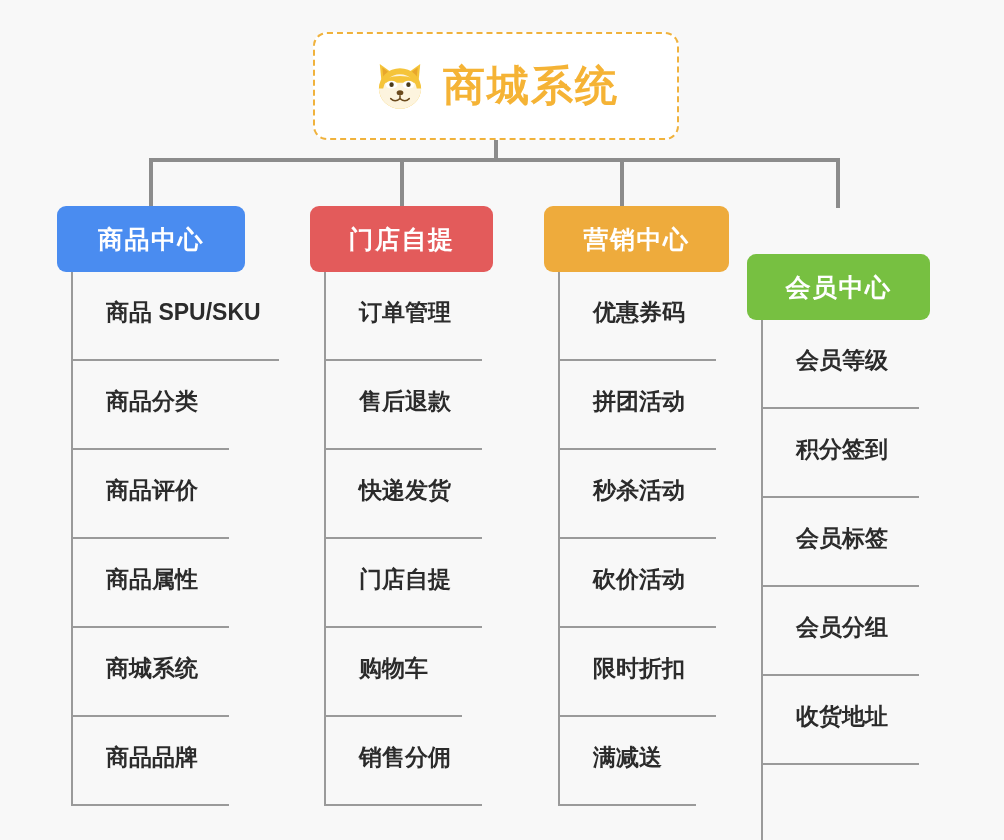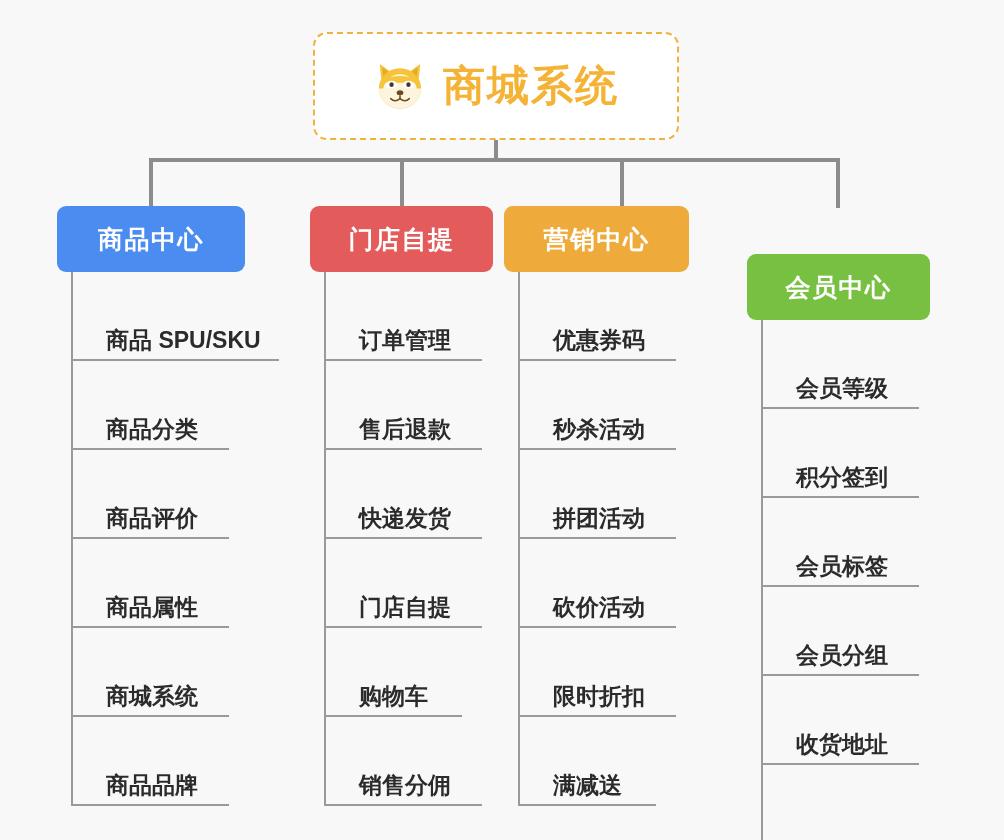--- a/index.html
+++ b/index.html
@@ -82,21 +82,21 @@
   .conn-drop.d4 { left: 836px; }
 
   
   .column {
     position: absolute;
     top: 206px;
     width: 200px;
   }
   .column.c1 { left: 57px;  width: 188px; }
   .column.c2 { left: 310px; width: 183px; }
-  .column.c3 { left: 504px; width: 185px; }
+  .column.c3 { left: 544px; width: 185px; }
   .column.c4 { left: 747px; width: 183px; margin-top: 48px; }
 
   .cat-box {
     height: 66px;
     border-radius: 9px;
     display: flex;
     align-items: center;
     justify-content: center;
     color: #ffffff;
     font-size: 25px;
@@ -118,21 +118,21 @@
     left: 14px;
     top: 0;
     width: 2px;
     background: #9a9a9a;
   }
   .leaf {
     position: relative;
     height: 89px;
     box-sizing: border-box;
     display: flex;
-    align-items: flex-end;
+    align-items: center;
     padding-left: 33px;
     padding-bottom: 6px;
     border-bottom: 2px solid #9a9a9a;
     margin-left: 2px;
   }
   .leaf-label {
     font-size: 23px;
     color: #2b2b2b;
     line-height: 1.1;
     white-space: nowrap;
@@ -234,24 +234,24 @@
   <div class="column c3">
     <div class="cat-box orange">
       <span>营销中心</span>
     </div>
     <div class="tree">
       <div class="spine" style="height:534px;"></div>
       <div class="leaf w-med">
         <span class="leaf-label">优惠券码</span>
       </div>
       <div class="leaf w-med">
+        <span class="leaf-label">拼团活动</span>
+      </div>
+      <div class="leaf w-med">
         <span class="leaf-label">秒杀活动</span>
-      </div>
-      <div class="leaf w-med">
-        <span class="leaf-label">拼团活动</span>
       </div>
       <div class="leaf w-med">
         <span class="leaf-label">砍价活动</span>
       </div>
       <div class="leaf w-med">
         <span class="leaf-label">限时折扣</span>
       </div>
       <div class="leaf w-nar">
         <span class="leaf-label">满减送</span>
       </div>

